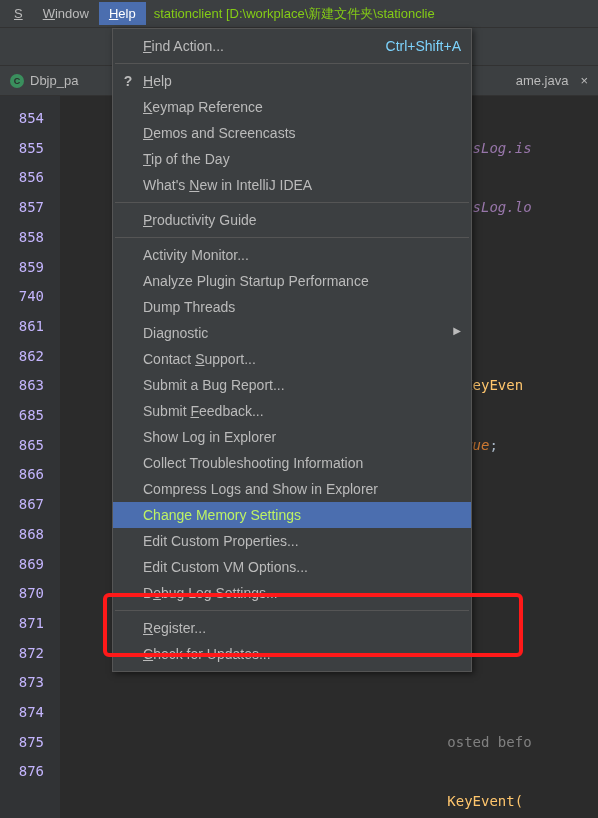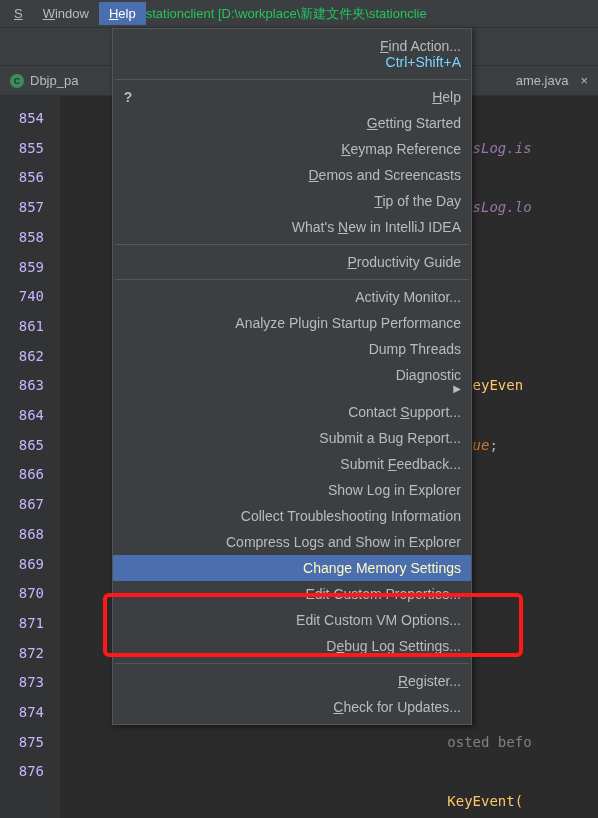--- a/index.html
+++ b/index.html
@@ -24,21 +24,22 @@
       padding: 4px 10px;
       color: #bbbbbb;
       cursor: default;
     }
     .menubar-item.active {
       background: #4b6eaf;
       color: #ffffff;
     }
     .mnemonic { text-decoration: underline; }
     .project-path {
-      color: #22c55e;
+      color: #84cc16;
+      margin-left: 8px;
       font-size: 13px;
     }
     .toolbar-placeholder {
       height: 38px;
       background: #3c3f41;
       border-bottom: 1px solid #323232;
     }
     .tabs {
       background: #3c3f41;
       height: 30px;
@@ -100,31 +101,30 @@
       top: 28px;
       width: 360px;
       background: #3c3f41;
       border: 1px solid #555555;
       box-shadow: 2px 2px 6px rgba(0,0,0,0.5);
       z-index: 10;
       padding: 4px 0;
     }
     .dropdown-item {
       display: flex;
-      align-items: flex-end;
+      align-items: flex-start;
       padding: 5px 10px 5px 30px;
       color: #bbbbbb;
       position: relative;
       font-size: 14px;
       cursor: default;
-      flex-direction: column;
     }
     .dropdown-item.highlighted {
       background: #4b6eaf;
-      color: #fef9c3;
+      color: #bef264;
     }
     .dropdown-item .shortcut {
       margin-left: auto;
       color: #7dd3fc;
     }
     .dropdown-item .submenu-arrow {
       margin-left: auto;
       font-size: 10px;
     }
     .dropdown-sep {
@@ -180,21 +180,21 @@
     <div>854</div>
     <div>855</div>
     <div>856</div>
     <div>857</div>
     <div>858</div>
     <div>859</div>
     <div>740</div>
     <div>861</div>
     <div>862</div>
     <div>863</div>
-    <div>864</div>
+    <div>685</div>
     <div>865</div>
     <div>866</div>
     <div>867</div>
     <div>868</div>
     <div>869</div>
     <div>870</div>
     <div>871</div>
     <div>872</div>
     <div>873</div>
     <div>874</div>
@@ -232,23 +232,20 @@
   <div class="dropdown-item">
     <span><span class="mnemonic">F</span>ind Action...</span>
     <span class="shortcut">Ctrl+Shift+A</span>
   </div>
   <div class="dropdown-sep"></div>
   <div class="dropdown-item">
     <span class="dropdown-icon">?</span>
     <span><span class="mnemonic">H</span>elp</span>
   </div>
   <div class="dropdown-item">
-      <span><span class="mnemonic">G</span>etting Started</span>
-    </div>
-  <div class="dropdown-item">
       <span><span class="mnemonic">K</span>eymap Reference</span>
     </div>
   <div class="dropdown-item">
       <span><span class="mnemonic">D</span>emos and Screencasts</span>
     </div>
   <div class="dropdown-item">
       <span><span class="mnemonic">T</span>ip of the Day</span>
     </div>
   <div class="dropdown-item">
       <span>What's <span class="mnemonic">N</span>ew in IntelliJ IDEA</span>

